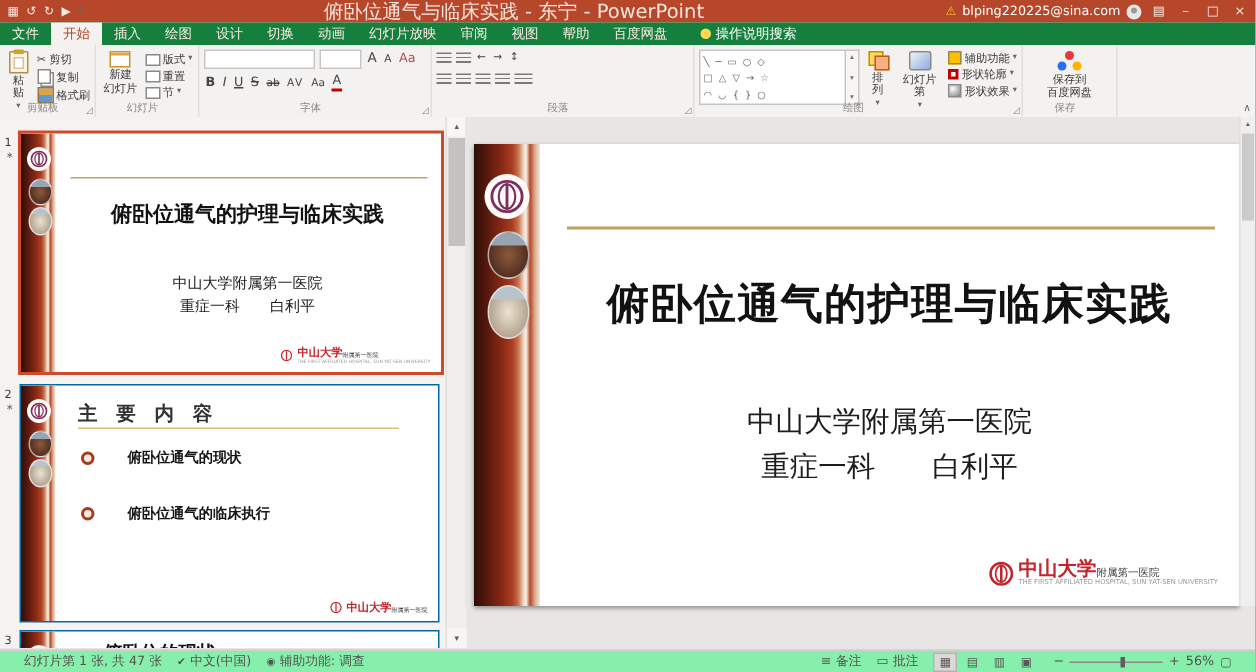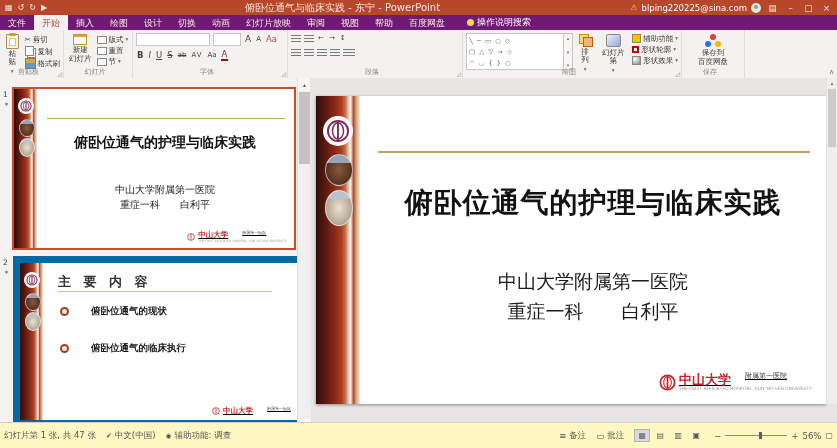--- a/index.html
+++ b/index.html
@@ -4,28 +4,28 @@
 <style>
   html,body{margin:0;padding:0;background:#888;}
   #app{position:relative;width:837px;height:448px;overflow:hidden;background:#e8e6e4;
        font-family:"DejaVu Sans","Liberation Sans",sans-serif;cursor:default;
        -webkit-font-smoothing:antialiased;}
   
   .tbar{position:absolute;top:0;left:0;right:0;height:15px;background:#b7472a;display:flex;
         align-items:center;color:#fff;font-size:8.5px;padding:0 3px;gap:3px;}
   .qat{display:flex;gap:5px;align-items:center;font-size:8px;color:#fbe9e2;padding-left:2px;}
   .qat span{line-height:15px;}
-  .tbar .ttl{flex:1;text-align:center;font-size:10px;color:#f8e6de;white-space:nowrap;overflow:hidden;}
+  .tbar .ttl{flex:1;text-align:center;font-size:13px;color:#f8e6de;white-space:nowrap;overflow:hidden;}
   .acct{display:flex;gap:4px;align-items:center;}
   .warn{color:#ffc83d;font-size:8px;}
   .avatar{width:10px;height:10px;border-radius:50%;background:#e6e6e6;display:inline-block;position:relative;}
   .avatar::after{content:"";position:absolute;left:3px;top:2px;width:4px;height:4px;border-radius:50%;background:#9a9a9a;}
   .winbtn{width:15px;text-align:center;font-size:8.5px;color:#fceae3;}
   
-  .tabs{position:absolute;top:15px;left:0;right:0;height:15px;background:#701a75;display:flex;
+  .tabs{position:absolute;top:15px;left:0;right:0;height:15px;background:#15803d;display:flex;
         align-items:stretch;font-size:9px;color:#fbe9e2;}
   .tab{padding:2px 8px 0;line-height:13px;white-space:nowrap;}
   .tab.active{background:#f3f2f1;color:#b7472a;}
   .tabsearch{display:flex;align-items:center;gap:3px;margin-left:14px;color:#fff;font-size:9px;}
   .bulb{width:7px;height:7px;border-radius:50%;background:#ffd84d;display:inline-block;}
   
   .ribbon{position:absolute;top:30px;left:0;right:0;height:48px;background:#f3f2f1;
           border-bottom:1px solid #cfcdcb;display:flex;color:#3b3a39;}
   .rg{position:relative;border-right:1px solid #e1dfdd;padding:3px 3px 11px 3px;display:flex;gap:3px;
       align-items:flex-start;flex:none;}
@@ -66,21 +66,21 @@
   .ic-baidu{position:relative;width:16px;height:13px;margin-bottom:1px;}
   .ic-baidu i{position:absolute;width:6px;height:6px;border-radius:50%;}
   .ic-baidu i:nth-child(1){left:5px;top:0;background:#e4393c;}
   .ic-baidu i:nth-child(2){left:0;top:7px;background:#2a6df5;}
   .ic-baidu i:nth-child(3){left:10px;top:7px;background:#ffb400;}
   .collapse{position:absolute;right:3px;bottom:2px;font-size:7px;color:#6b6966;}
   
   .panel{position:absolute;top:78px;left:0;width:297px;bottom:16px;background:#f4f3f2;overflow:hidden;}
   .pnum{position:absolute;left:3px;font-size:7.5px;color:#3b3a39;}
   .pstar{position:absolute;left:4px;font-size:6px;color:#6b6966;}
-  .thumb{position:absolute;left:13px;width:278px;height:157px;background:#fff;border:7px solid #0369a1;overflow:hidden;}
+  .thumb{position:absolute;left:13px;width:278px;height:157px;background:#fff;border:1px solid #0369a1;overflow:hidden;}
   .thumb.sel{left:12px;width:280px;height:159px;border:2px solid #cf4a2a;}
   .pscroll{position:absolute;top:78px;left:297px;width:13px;bottom:16px;background:#f0efee;border-left:1px solid #e1dfdd;}
   .pscroll .arr{position:absolute;left:0;width:13px;height:13px;background:#f7f6f5;color:#605e5c;font-size:6px;
                 display:flex;align-items:center;justify-content:center;}
   .pscroll .arr.top{top:0;} .pscroll .arr.bot{bottom:0;}
   .pscroll .pthumb{position:absolute;left:1px;right:1px;top:14px;height:72px;background:#c4c2c0;}
   
   .main{position:absolute;top:78px;left:310px;right:0;bottom:16px;}
   .canvas{position:absolute;left:0;right:0;top:0;bottom:28px;background:#e8e6e4;}
   .mscroll{position:absolute;right:0;top:0;width:10px;bottom:0;background:#f0efee;border-left:1px solid #e1dfdd;}
@@ -98,21 +98,21 @@
   .thumb .bar{width:23px;}
   .emblem{position:absolute;border-radius:50%;background:#fdfbf8;display:flex;align-items:center;justify-content:center;}
   .oval{position:absolute;border-radius:50%;border:1px solid rgba(255,255,255,.6);}
   .ph1{background:linear-gradient(rgba(155,170,185,.95) 0 28%,rgba(0,0,0,0) 28%),radial-gradient(#8a5a3e,#3c1d12);}
   .ph2{background:linear-gradient(#b8c4cc 0 25%,rgba(0,0,0,0) 25%),radial-gradient(#ece2d2,#9a8a74);}
   .gold{position:absolute;background:#c0a35e;}
   .dtitle{position:absolute;text-align:center;font-weight:800;color:#121212;}
   .dsubs{position:absolute;text-align:center;color:#1c1c1c;}
   .logo{position:absolute;display:flex;align-items:center;gap:3px;}
   .logo .col{display:flex;flex-direction:column;line-height:1.1;}
-  .logo .r1{display:flex;align-items:flex-start;gap:14px;text-decoration:underline;}
+  .logo .r1{display:flex;align-items:flex-end;gap:0;}
   .logo .cn{color:#c4242b;font-weight:700;font-family:"DejaVu Serif","Liberation Serif",serif;}
   .logo .aff{color:#3a3a3a;}
   .logo .en{color:#9a9a9a;}
   
   .slide-lg .emblem{left:7px;top:20px;width:30px;height:30px;}
   .slide-lg .ph1{left:9px;top:58px;width:26px;height:30px;}
   .slide-lg .ph2{left:9px;top:94px;width:26px;height:34px;}
   .slide-lg .gold{left:62px;right:16px;top:55px;height:2px;}
   .slide-lg .dtitle{left:48px;right:4px;top:88px;font-size:28px;letter-spacing:1px;}
   .slide-lg .dsubs{left:48px;right:4px;top:170px;font-size:19px;line-height:1.6;}
@@ -128,22 +128,22 @@
   .thumb .logo{right:7px;bottom:5px;}
   .thumb .logo .cn{font-size:7.5px;} .thumb .logo .aff{font-size:4px;} .thumb .logo .en{font-size:3px;}
   
   .s2title{position:absolute;left:38px;top:10px;font-size:13px;font-weight:700;color:#333;letter-spacing:4px;}
   .s2line{position:absolute;left:38px;right:26px;top:28px;height:1px;background:#d6c07a;}
   .s2b{position:absolute;left:40px;display:flex;gap:22px;align-items:center;font-size:9.5px;color:#161616;font-weight:600;}
   .s2dot{width:5px;height:5px;border-radius:50%;border:2px solid #a63b22;background:#efe9e2;flex:none;}
   
   .s3title{position:absolute;left:30px;top:6px;font-size:12.5px;font-weight:800;color:#111;}
   
-  .sbar{position:absolute;bottom:0;left:0;right:0;height:26px;background:#fef9c3;border-top:1px solid #d2d0ce;
-        display:flex;align-items:center;font-size:8.5px;color:#55524f;padding:0 4px;gap:10px;box-sizing:border-box;}
+  .sbar{position:absolute;bottom:0;left:0;right:0;height:15px;background:#86efac;border-top:1px solid #d2d0ce;
+        display:flex;align-items:center;font-size:8.5px;color:#55524f;padding:0 16px;gap:10px;box-sizing:border-box;}
   .sbar .grow{flex:1;}
   .sitem{display:flex;align-items:center;gap:3px;white-space:nowrap;}
   .vbtn{width:16px;height:13px;display:flex;align-items:center;justify-content:center;font-size:8px;color:#5a5856;}
   .vbtn.active{background:#dbd9d7;border:1px solid #b5b3b1;box-sizing:border-box;}
   .ztrack{width:62px;height:1px;background:#8a8886;position:relative;}
   .zhandle{position:absolute;left:54%;top:-3px;width:3px;height:7px;background:#605e5c;}
 </style>
 </head>
 <body>
 

